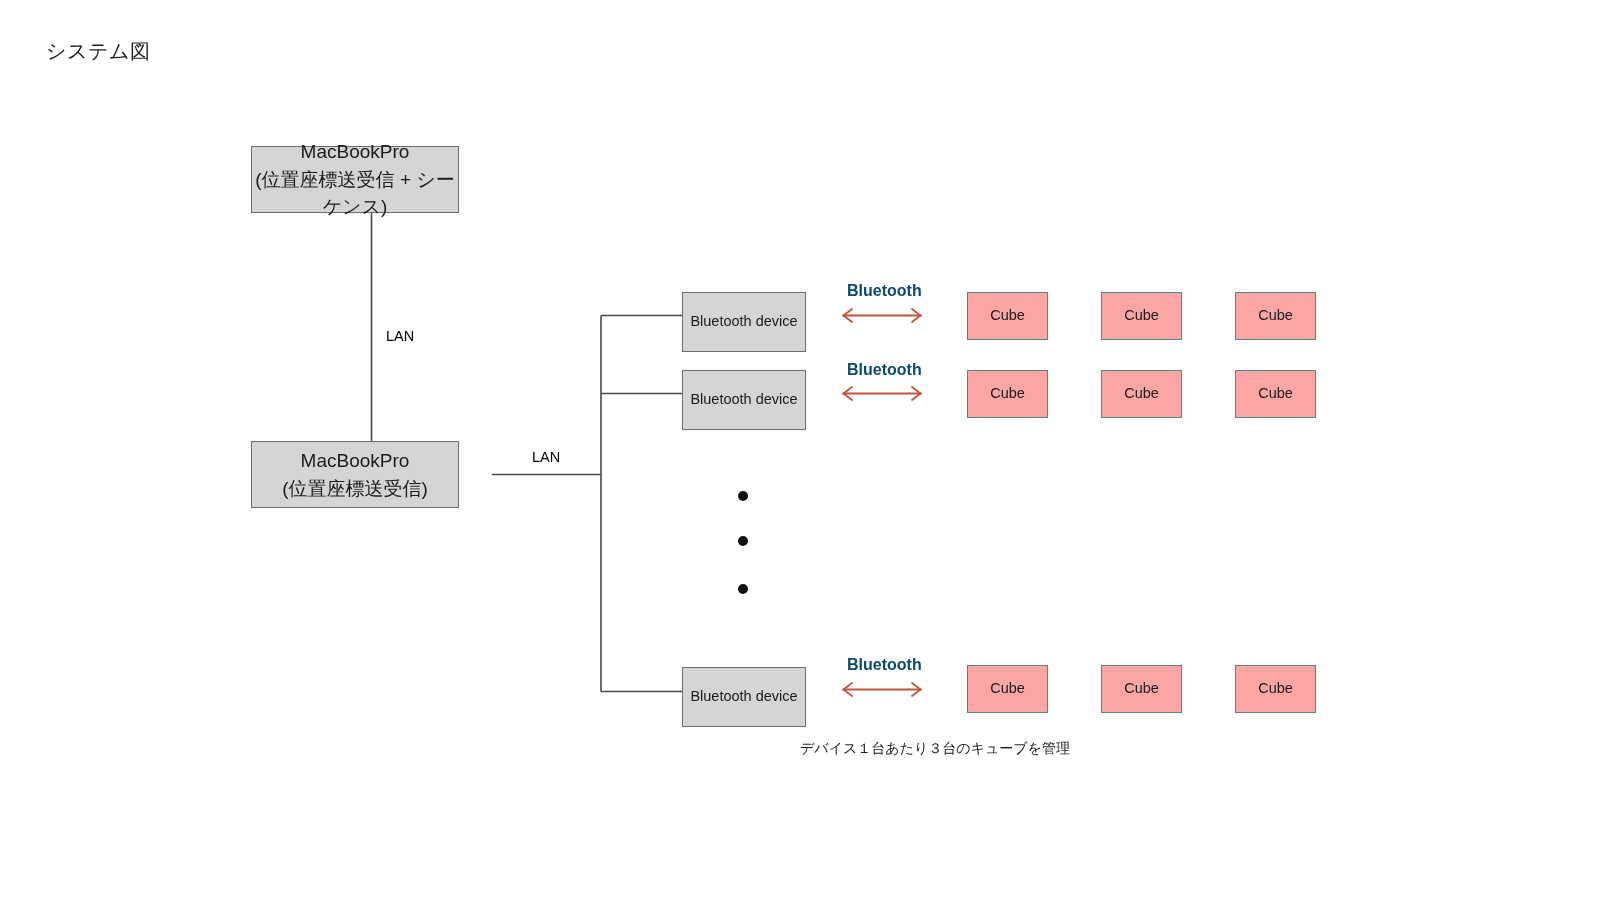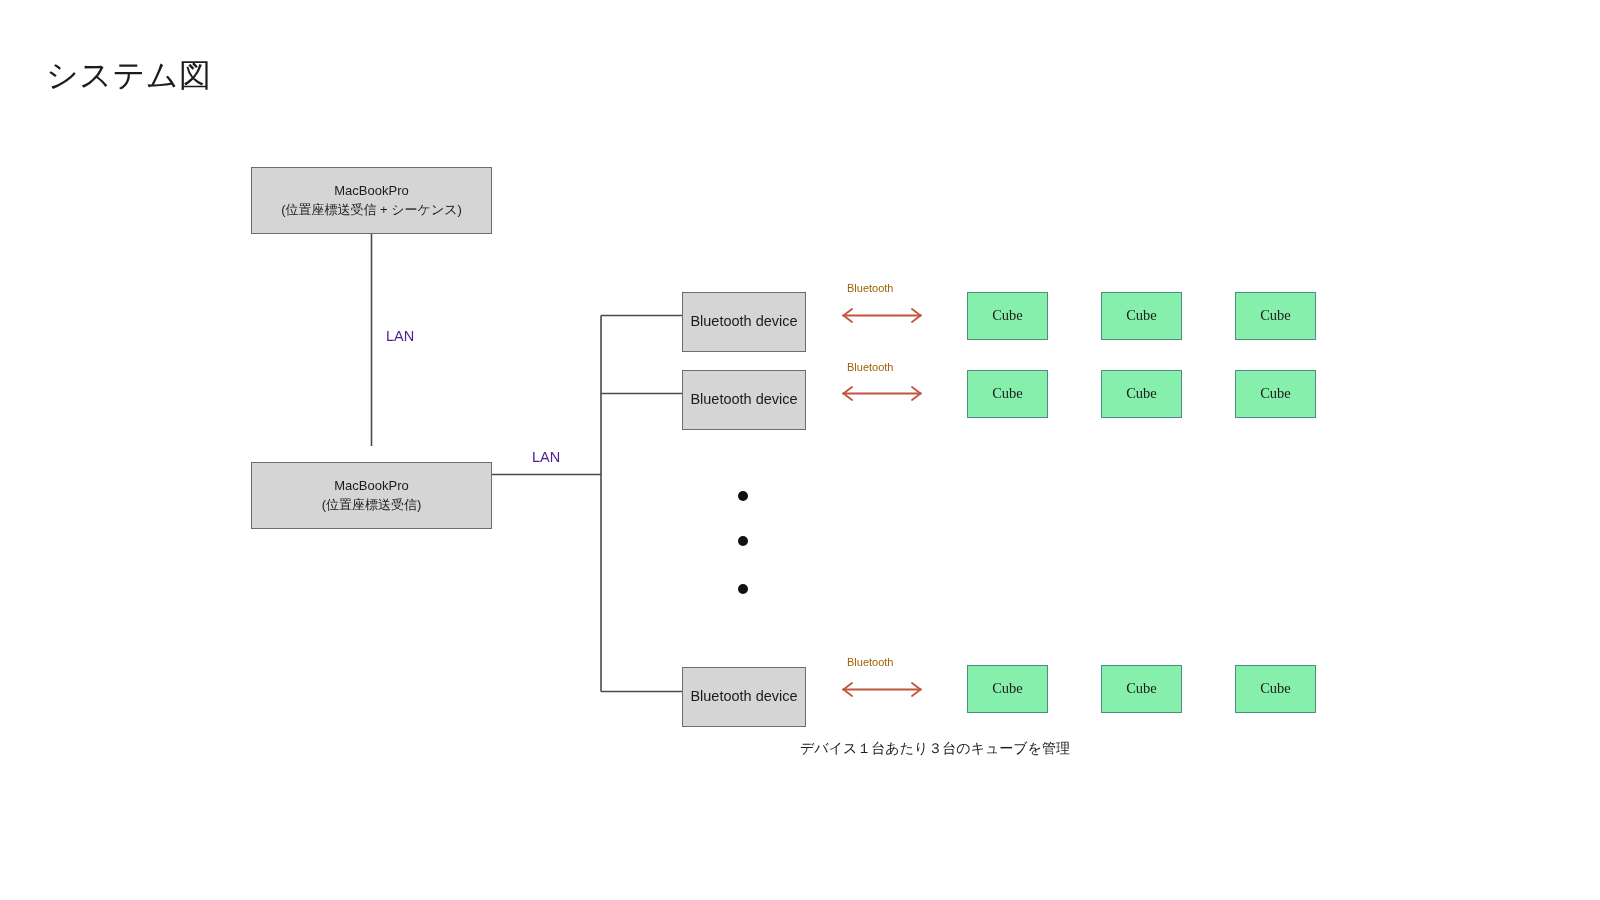--- a/index.html
+++ b/index.html
@@ -21,26 +21,25 @@
     inset: 0;
     width: 1600px;
     height: 900px;
   }
 
   
   .page-title {
     position: absolute;
     left: 46px;
     top: 38px;
-    font-size: 32px;
+    font-size: 20px;
     font-weight: 400;
     letter-spacing: 0.5px;
     color: #1c1c1c;
     white-space: nowrap;
-    margin-top: 16px;
   }
 
   
   .node {
     position: absolute;
     box-sizing: border-box;
     display: flex;
     flex-direction: column;
     align-items: center;
     justify-content: center;
@@ -48,30 +47,28 @@
     line-height: 1.45;
     color: #1b1b1b;
   }
 
   .node-gray {
     background: #d5d5d5;
     border: 1.5px solid #6d6d6d;
   }
 
   .node-teal {
-    background: #86efac;
+    background: #fca5a5;
     border: 1.5px solid #4e8e80;
-    font-family: Liberation Serif, serif;
   }
 
   .mac-box {
-    width: 241px;
+    width: 208px;
     height: 67px;
-    font-size: 13px;
-    margin-top: 21px;
+    font-size: 19px;
   }
   .mac-box .l1 { display: block; }
   .mac-box .l2 { display: block; }
 
   .bt-box {
     width: 124px;
     height: 60px;
     font-size: 14.5px;
   }
 
@@ -88,29 +85,30 @@
     top: 0;
     width: 1600px;
     height: 900px;
     pointer-events: none;
   }
 
   
   .wire-label {
     position: absolute;
     font-size: 14.5px;
-    color: #4c1d95;
+    color: #000000;
     white-space: nowrap;
   }
 
   .bt-label {
     position: absolute;
-    font-size: 11px;
-    color: #a16207;
-    white-space: nowrap;
+    font-size: 16px;
+    color: #0c4a6e;
+    white-space: nowrap;
+    font-weight: bold;
   }
 
   .caption {
     position: absolute;
     font-size: 14px;
     color: #1b1b1b;
     white-space: nowrap;
   }
 
   .dot {

